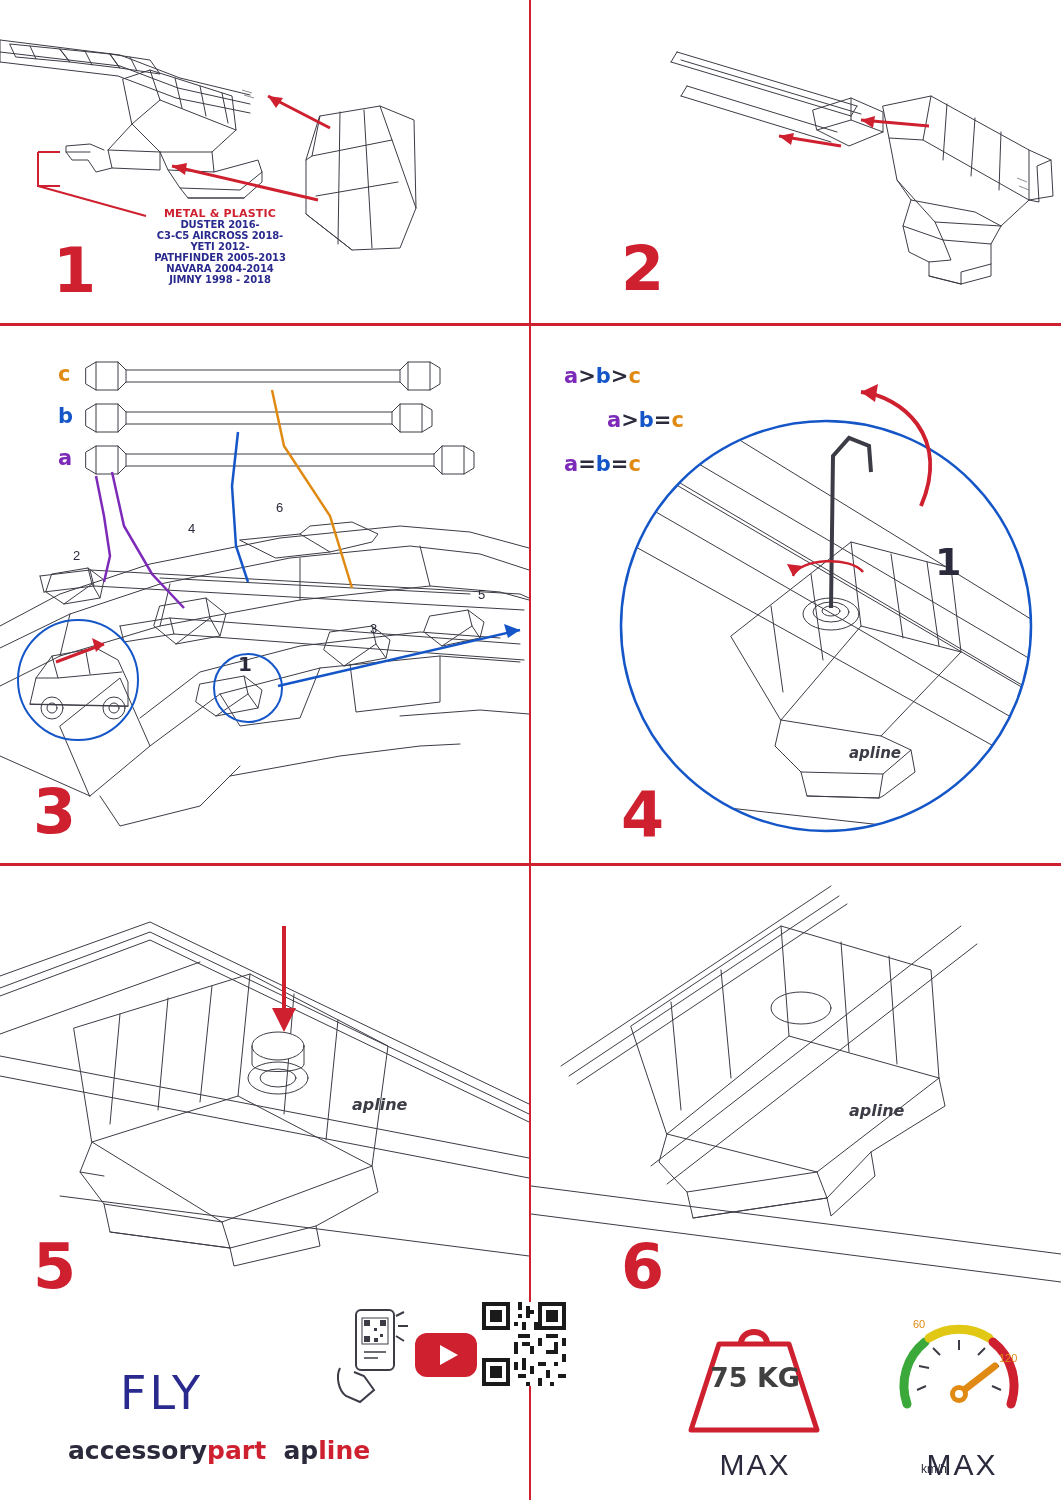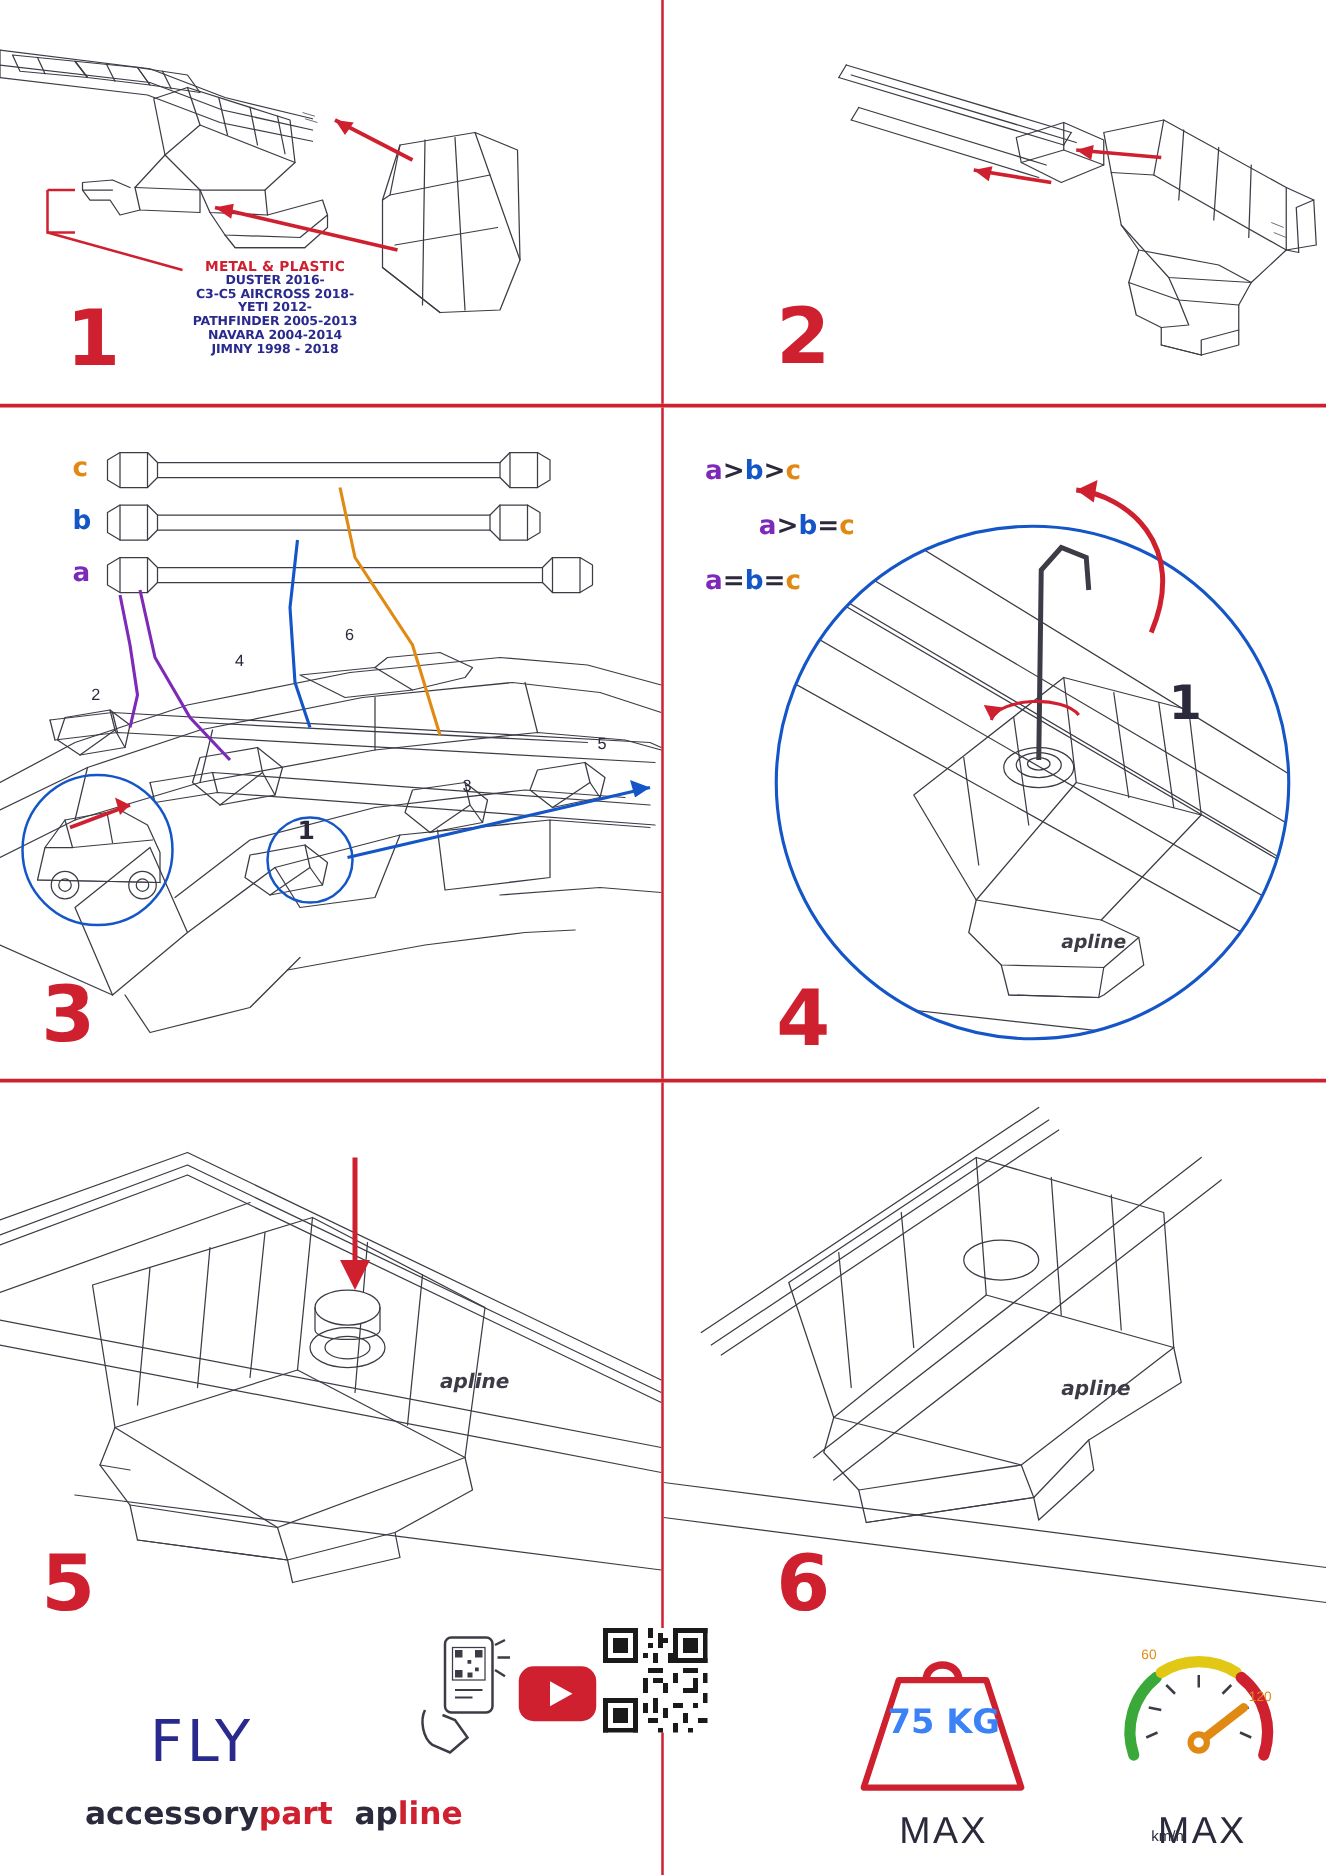--- a/index.html
+++ b/index.html
@@ -144,21 +144,21 @@
     font-family: "Liberation Sans", sans-serif;
     font-size: 30px;
     letter-spacing: 2px;
     color: #2a2a3c;
   }
   .weight-text {
     position: absolute;
     font-family: "DejaVu Sans", sans-serif;
     font-weight: bold;
     font-size: 27px;
-    color: #3b82f6;
+    color: #404040;
   }
   .kmh {
     position: absolute;
     font-family: "Liberation Sans", sans-serif;
     font-size: 12px;
     color: #2a2a3c;
   }
   .gauge-tick {
     position: absolute;
     font-family: "Liberation Sans", sans-serif;

